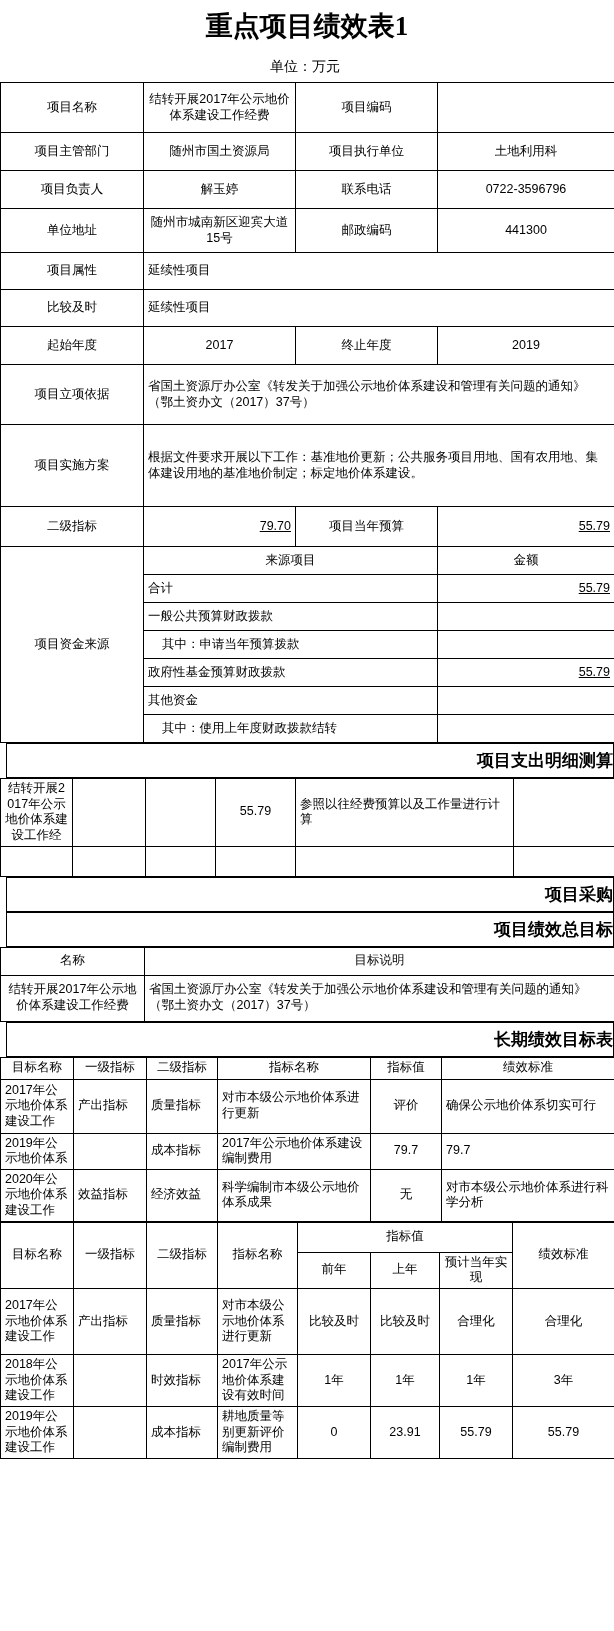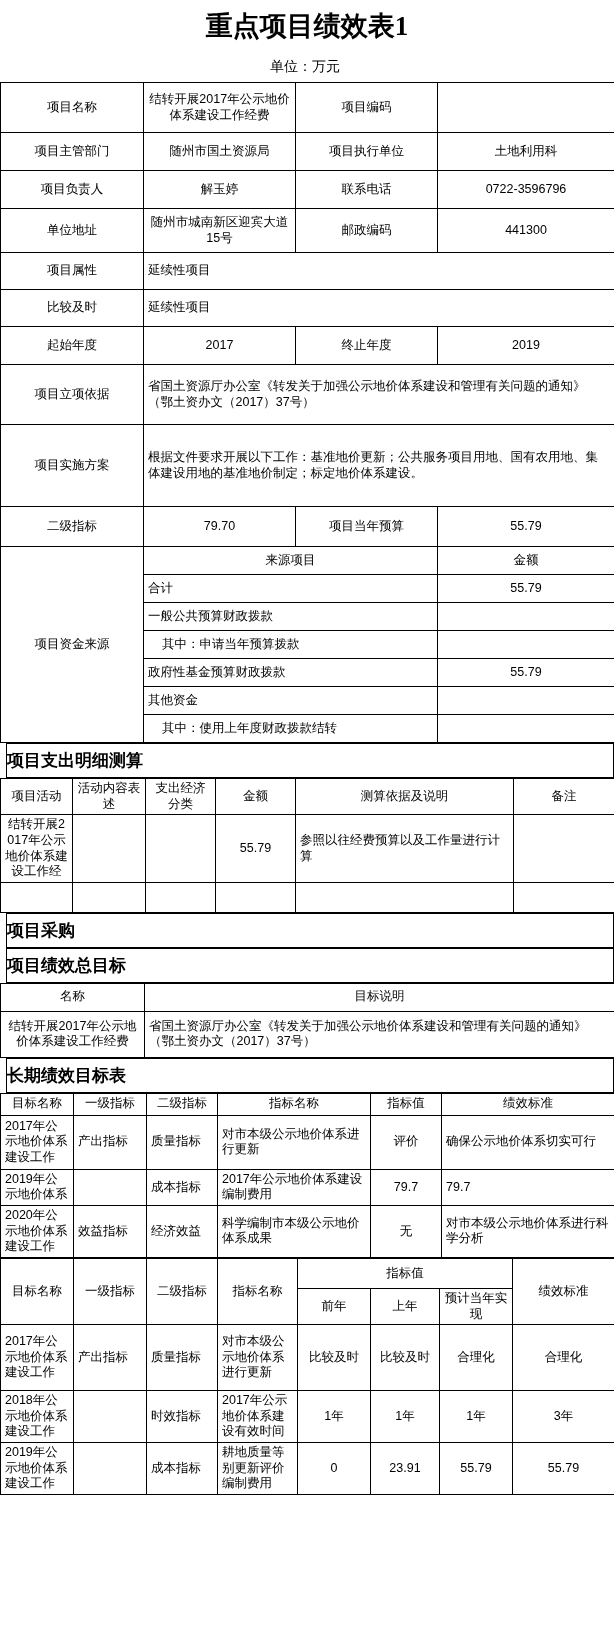--- a/index.html
+++ b/index.html
@@ -6,23 +6,23 @@
               font-family:"Liberation Sans", sans-serif; }
   .sheet { width:614px; background:#fff; }
   .doc-title { text-align:center; font-family:"Liberation Serif", serif;
                font-weight:bold; font-size:27px; padding:8px 0 2px 0; }
   .unit-line { text-align:center; font-size:14px; padding:12px 4px 6px 0; }
   table { width:100%; border-collapse:collapse; table-layout:fixed; }
   th,td { border:1px solid #000; font-size:12.5px; font-weight:normal;
           padding:2px 4px; text-align:center; vertical-align:middle;
           word-break:break-all; line-height:1.25; }
   .al { text-align:left; }
-  .ar { text-align:center; }
+  .ar { text-align:right;text-decoration:underline; }
   .ind { padding-left:18px; }
-  .sec-title { border:1px solid #000; text-align:left; font-weight:bold;
+  .sec-title { border:1px solid #000; text-align:right; font-weight:bold;
                font-size:17px; padding:5px 0;margin-left:6px; }
 </style>
 </head>
 <body>
 
 <div class="sheet">
 
   <div class="doc-title">重点项目绩效表1</div>
   <div class="unit-line">单位：万元</div>
 
@@ -122,28 +122,20 @@
   <table>
     <colgroup>
         <col style="width:72px">
         <col style="width:73px">
         <col style="width:70px">
         <col style="width:80px">
         <col style="width:218px">
         <col style="width:101px">
       </colgroup>
     <tbody>
-        <tr style="height:36px">
-      <th>项目活动</th>
-      <th>活动内容表述</th>
-      <th>支出经济分类</th>
-      <th>金额</th>
-      <th>测算依据及说明</th>
-      <th>备注</th>
-    </tr>
     <tr style="height:64px">
       <td>结转开展2017年公示地价体系建设工作经</td>
       <td></td>
       <td></td>
       <td>55.79</td>
       <td class="al">参照以往经费预算以及工作量进行计算</td>
       <td></td>
     </tr>
     <tr style="height:30px">
       <td></td>

